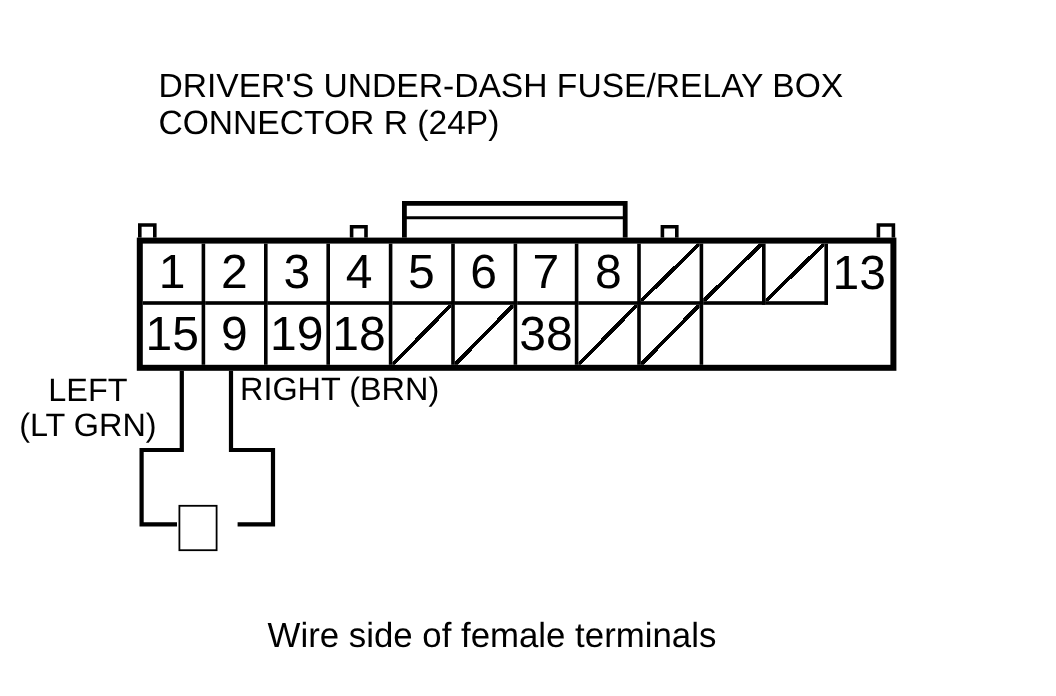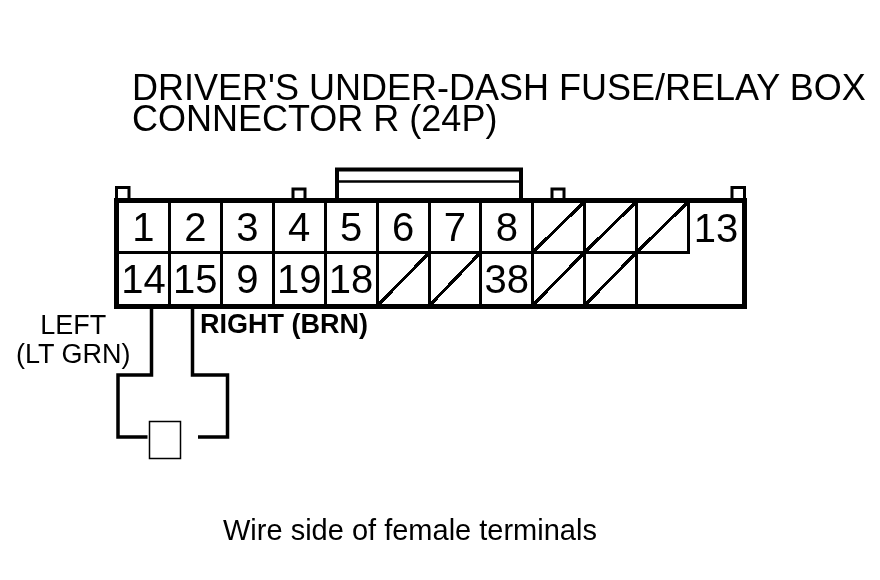--- a/index.html
+++ b/index.html
@@ -12,24 +12,23 @@
     height: 580px;
     position: relative;
     overflow: hidden;
     font-family: "Liberation Sans", sans-serif;
     color: #000;
   }
   .title {
     position: absolute;
     left: 132px;
     top: 56px;
-    font-size: 36px;
+    font-size: 28px;
     line-height: 31px;
     white-space: nowrap;
-    margin-top: 16px;
   }
   svg.decor {
     position: absolute;
     left: 0;
     top: 0;
     z-index: 1;
   }
   .pin-grid {
     position: absolute;
     left: 114px;
@@ -76,21 +75,20 @@
     text-align: center;
   }
   .label-right {
     position: absolute;
     left: 200px;
     top: 310px;
     font-size: 27px;
     line-height: 29px;
     white-space: nowrap;
     z-index: 3;
-    font-weight: bold;
   }
   .caption {
     position: absolute;
     left: 223px;
     top: 514px;
     font-size: 29px;
     white-space: nowrap;
     z-index: 3;
   }
 </style>
@@ -126,21 +124,20 @@
   <div class="cell row-top">3</div>
   <div class="cell row-top">4</div>
   <div class="cell row-top">5</div>
   <div class="cell row-top">6</div>
   <div class="cell row-top">7</div>
   <div class="cell row-top">8</div>
   <div class="cell row-top slash"></div>
   <div class="cell row-top slash"></div>
   <div class="cell row-top slash"></div>
   <div class="cell">13</div>
-  <div class="cell">14</div>
   <div class="cell">15</div>
   <div class="cell">9</div>
   <div class="cell">19</div>
   <div class="cell">18</div>
   <div class="cell slash"></div>
   <div class="cell slash"></div>
   <div class="cell">38</div>
   <div class="cell slash"></div>
   <div class="cell slash"></div>
 </div>

